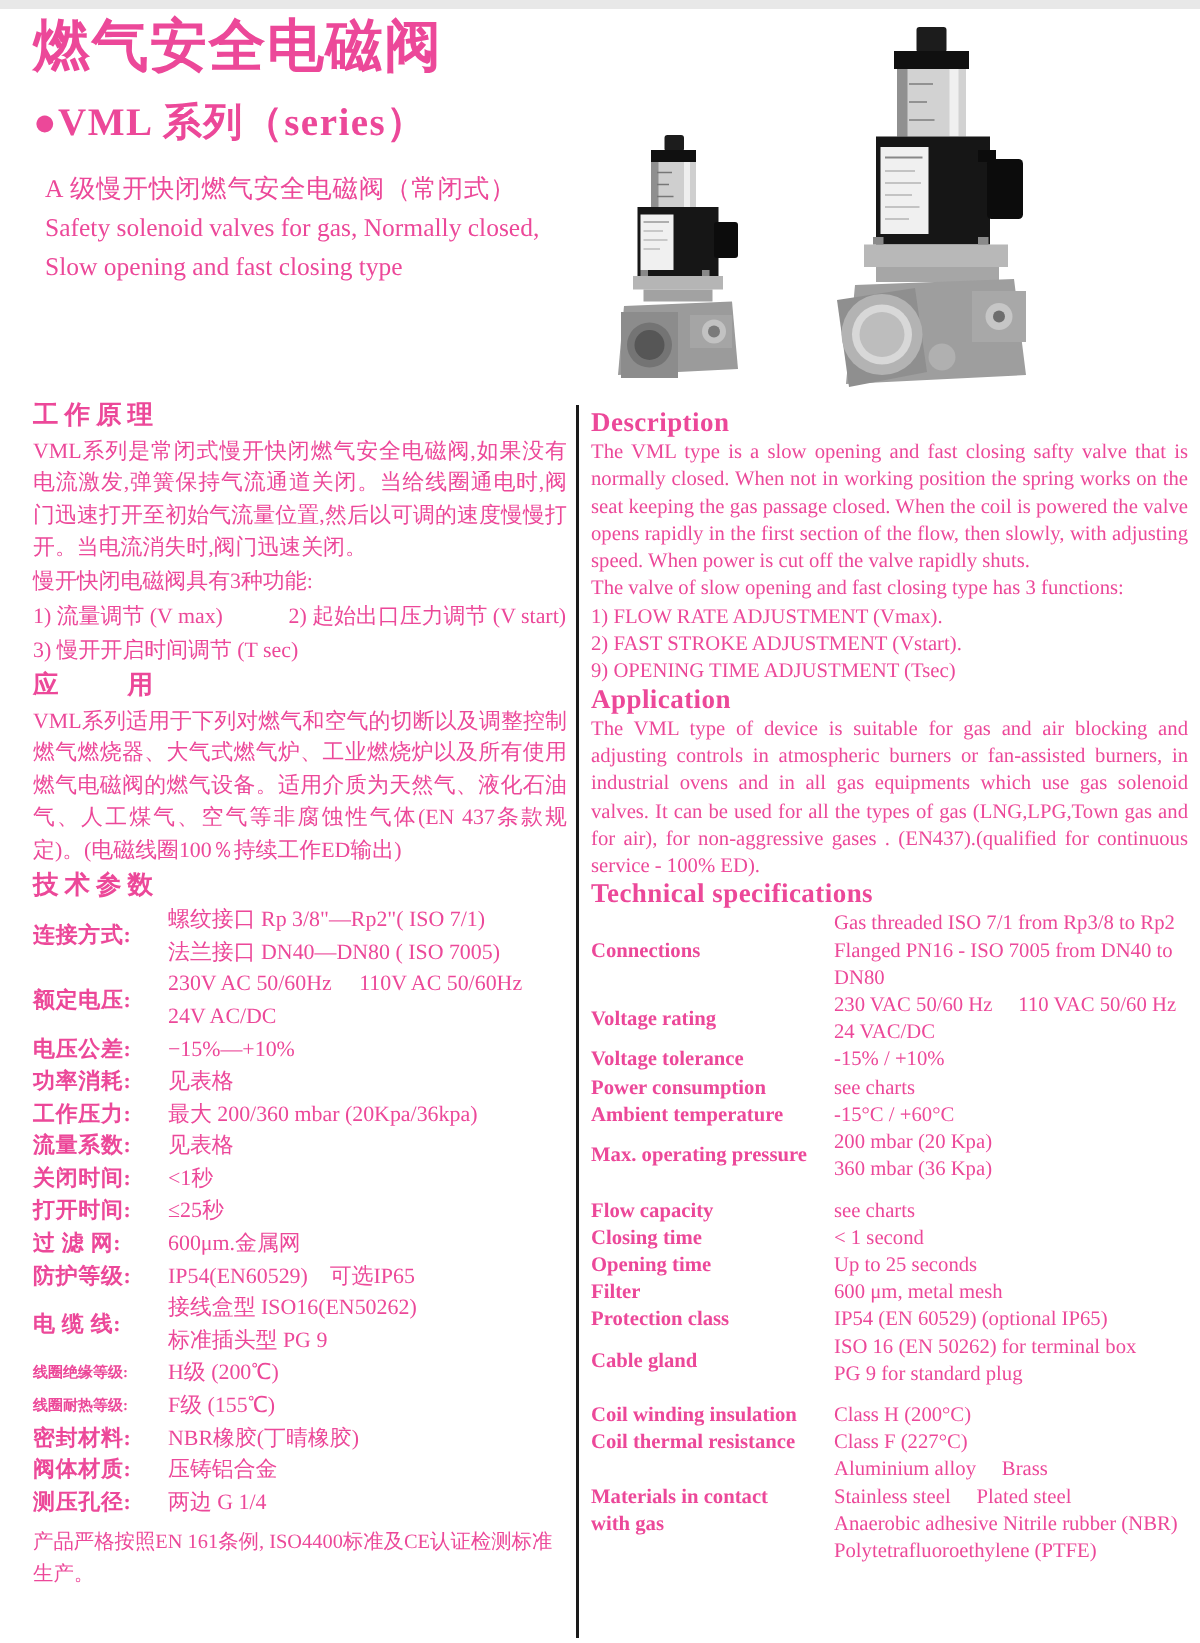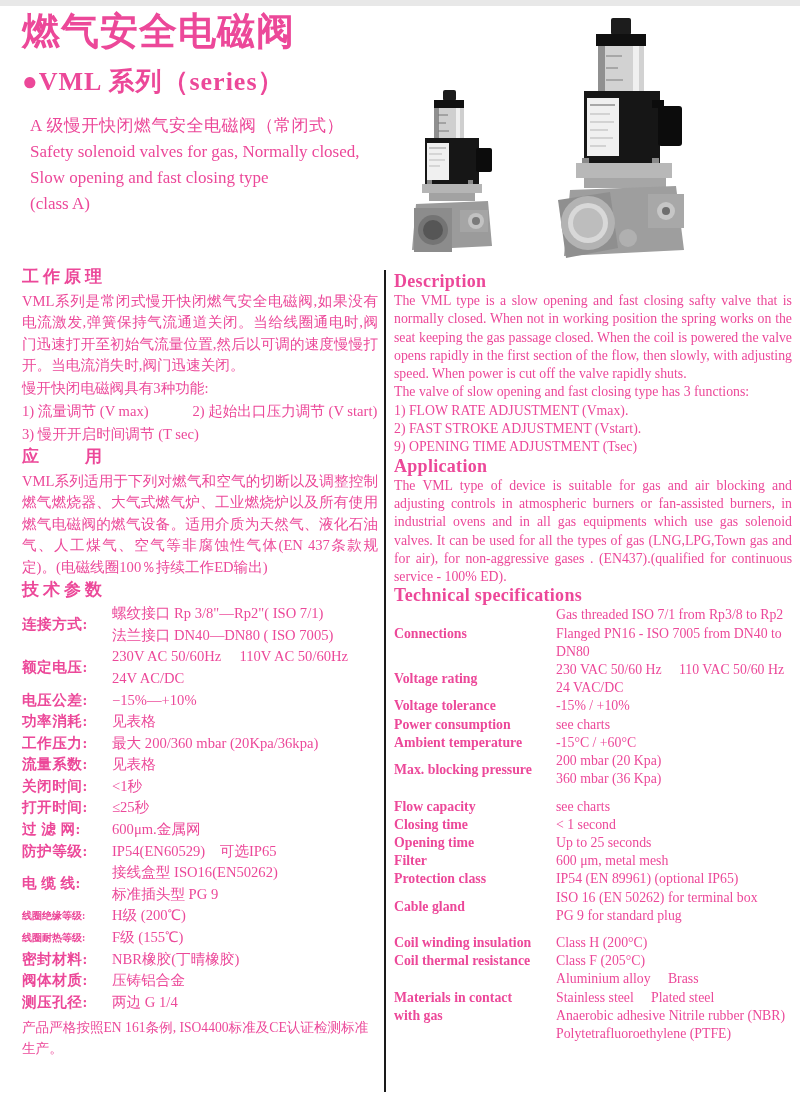--- a/index.html
+++ b/index.html
@@ -42,21 +42,20 @@
 
 <div class="page">
 
   <div class="hdr">
     <h1 class="title">燃气安全电磁阀</h1>
     <div class="series">●VML 系列（series）</div>
     <div class="subtitle">
       <div class="zh">A 级慢开快闭燃气安全电磁阀（常闭式）</div>
       <div>Safety solenoid valves for gas, Normally closed,</div>
       <div>Slow opening and fast closing type</div>
-      <div>(class A)</div>
     </div>
   </div>
 
   <div class="photos">
 
     <svg class="photo-sm" width="102" height="172" viewBox="0 0 102 172">
       <rect x="45" y="2" width="13" height="11" rx="2" fill="#1c1c1c"></rect>
       <rect x="36" y="12" width="30" height="8" fill="#101010"></rect>
       <rect x="36" y="20" width="30" height="30" fill="#cfcfcf"></rect>
       <rect x="36" y="20" width="5" height="30" fill="#8f8f8f"></rect>
@@ -283,21 +282,21 @@
               <div class="spec-value">see charts</div>
             </div>
           </div>
           <div class="spec-row">
             <div class="spec-label">Ambient temperature</div>
             <div class="spec-values">
               <div class="spec-value">-15°C / +60°C</div>
             </div>
           </div>
           <div class="spec-row">
-            <div class="spec-label">Max. blocking pressure</div>
+            <div class="spec-label">Max. operating pressure</div>
             <div class="spec-values">
               <div class="spec-value">200 mbar (20 Kpa)</div>
               <div class="spec-value">360 mbar (36 Kpa)</div>
             </div>
           </div>
           <div class="spec-row gap">
             <div class="spec-label">Flow capacity</div>
             <div class="spec-values">
               <div class="spec-value">see charts</div>
             </div>
@@ -316,40 +315,40 @@
           </div>
           <div class="spec-row">
             <div class="spec-label">Filter</div>
             <div class="spec-values">
               <div class="spec-value">600 μm, metal mesh</div>
             </div>
           </div>
           <div class="spec-row">
             <div class="spec-label">Protection class</div>
             <div class="spec-values">
-              <div class="spec-value">IP54 (EN 89961)  (optional IP65)</div>
+              <div class="spec-value">IP54 (EN 60529)  (optional IP65)</div>
             </div>
           </div>
           <div class="spec-row">
             <div class="spec-label">Cable gland</div>
             <div class="spec-values">
               <div class="spec-value">ISO 16 (EN 50262) for terminal box</div>
               <div class="spec-value">PG 9 for standard plug</div>
             </div>
           </div>
           <div class="spec-row gap">
             <div class="spec-label">Coil winding insulation</div>
             <div class="spec-values">
               <div class="spec-value">Class H (200°C)</div>
             </div>
           </div>
           <div class="spec-row">
             <div class="spec-label">Coil thermal resistance</div>
             <div class="spec-values">
-              <div class="spec-value">Class F (205°C)</div>
+              <div class="spec-value">Class F (227°C)</div>
             </div>
           </div>
           <div class="spec-row">
             <div class="spec-label">Materials in contact<div>with gas</div></div>
             <div class="spec-values">
               <div class="spec-value">Aluminium alloy　  Brass</div>
               <div class="spec-value">Stainless steel　    Plated steel</div>
               <div class="spec-value">Anaerobic adhesive   Nitrile rubber (NBR)</div>
               <div class="spec-value">Polytetrafluoroethylene (PTFE)</div>
             </div>

